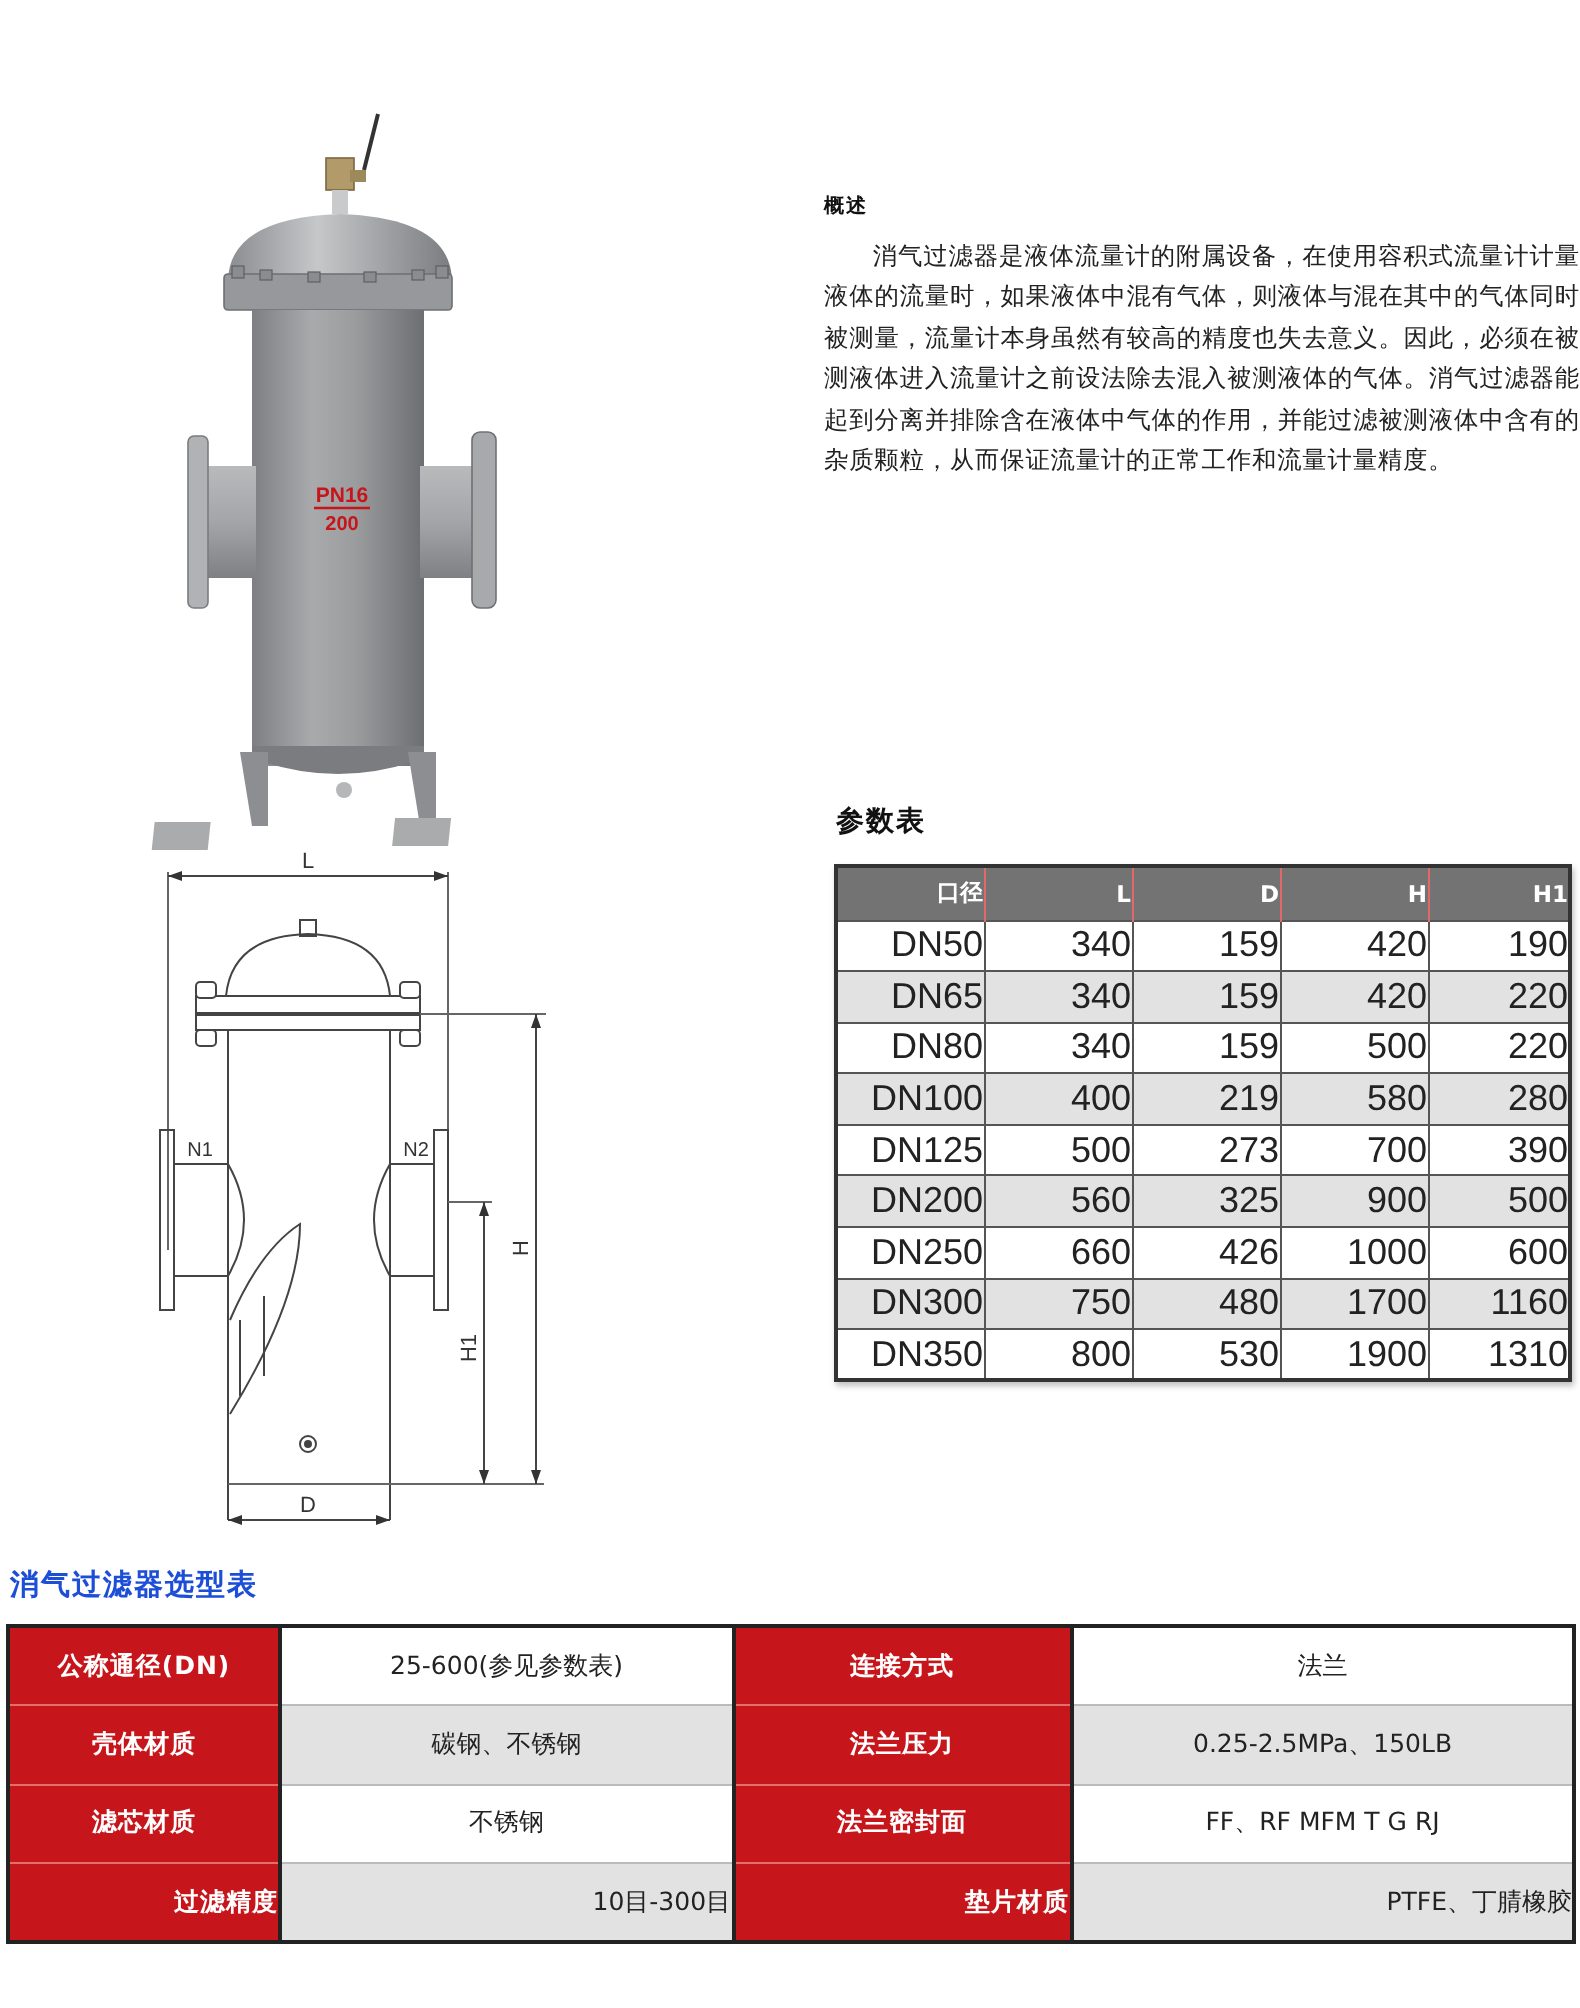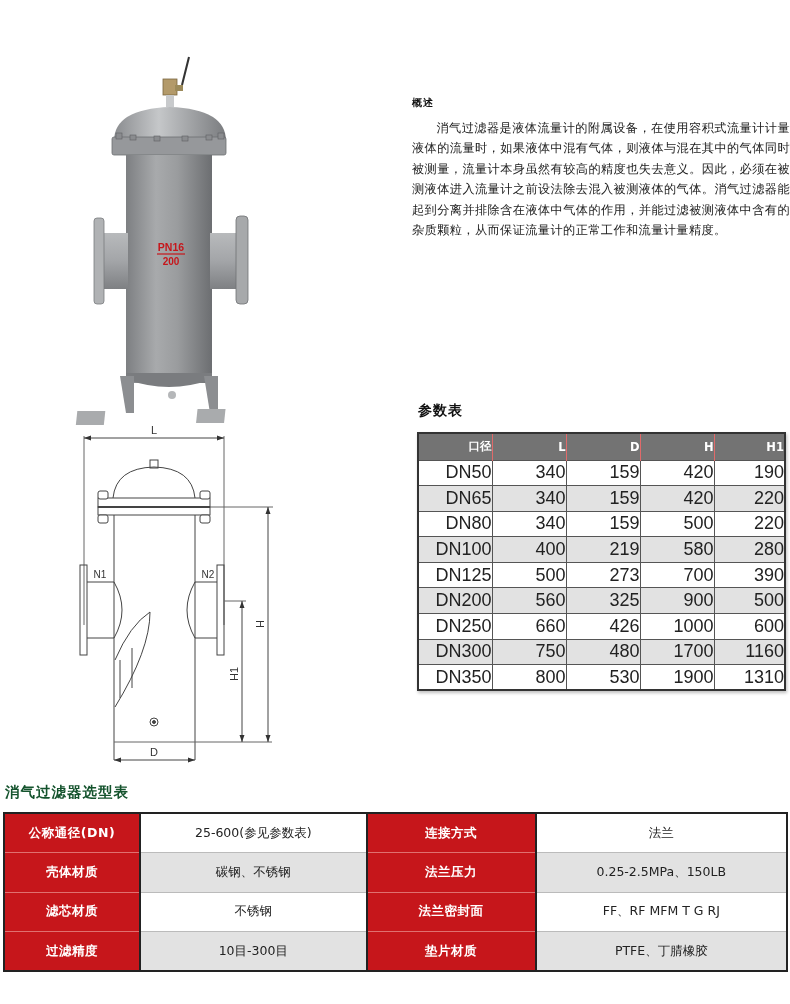--- a/index.html
+++ b/index.html
@@ -18,31 +18,31 @@
   .params { position: absolute; left: 417px; top: 432px; width: 369px; border-collapse: collapse;
             border: 2px solid #333; box-shadow: 1px 2px 3px rgba(0,0,0,0.25); }
   .params th { background: #737373; color: #fff; font-size: 11.5px; font-weight: bold; height: 27px;
                border-right: 1px solid #e06a6a; text-align: right; }
   .params th:last-child { border-right: none; }
   .params td { height: 25.6px; font-size: 18px; color: #222; text-align: right; border: 1px solid #555;
                font-family: "Liberation Sans", sans-serif; }
   .params tr:nth-child(even) td { background: #e2e2e2; }
   .params tr:nth-child(odd) td { background: #ffffff; }
 
-  .sel-title { position: absolute; left: 5px; top: 783px; font-size: 14.5px; font-weight: bold; color: #14532d; letter-spacing: 1px; }
+  .sel-title { position: absolute; left: 5px; top: 783px; font-size: 14.5px; font-weight: bold; color: #1d4ed8; letter-spacing: 1px; }
 
   .sel { position: absolute; left: 3px; top: 812px; width: 785px; border-collapse: collapse; border: 2px solid #222; }
   .sel td { height: 39.5px; text-align: center; font-size: 12.5px; }
   .sel td.lbl { background: #c6161b; color: #fff; font-weight: bold; width: 136px;
                 border-bottom: 1px solid #e07070; border-right: 2px solid #222; letter-spacing: 0.5px; }
   .sel td.lbl2 { width: 169px; border-left: 2px solid #222; }
   .sel td.val { color: #222; border-bottom: 1px solid #bbb; }
   .sel tr:nth-child(odd) td.val { background: #ffffff; }
   .sel tr:nth-child(even) td.val { background: #e2e2e2; }
-  .sel tr:last-child td { border-bottom: none; }
+  .sel tr:last-child td { border-bottom: none; text-align: right; }
 </style>
 </head>
 <body>
 
 <div class="photo">
   <svg width="200" height="392" viewBox="0 0 200 392">
     <defs>
       <linearGradient id="body" x1="0" x2="1">
         <stop offset="0" stop-color="#7d7f82"></stop>
         <stop offset="0.35" stop-color="#a8aaac"></stop>

